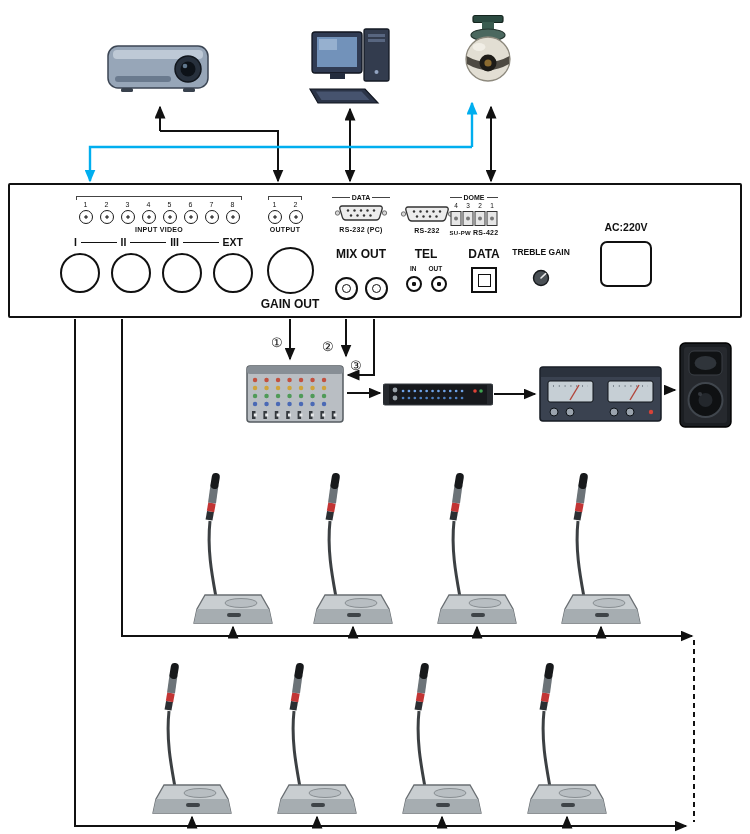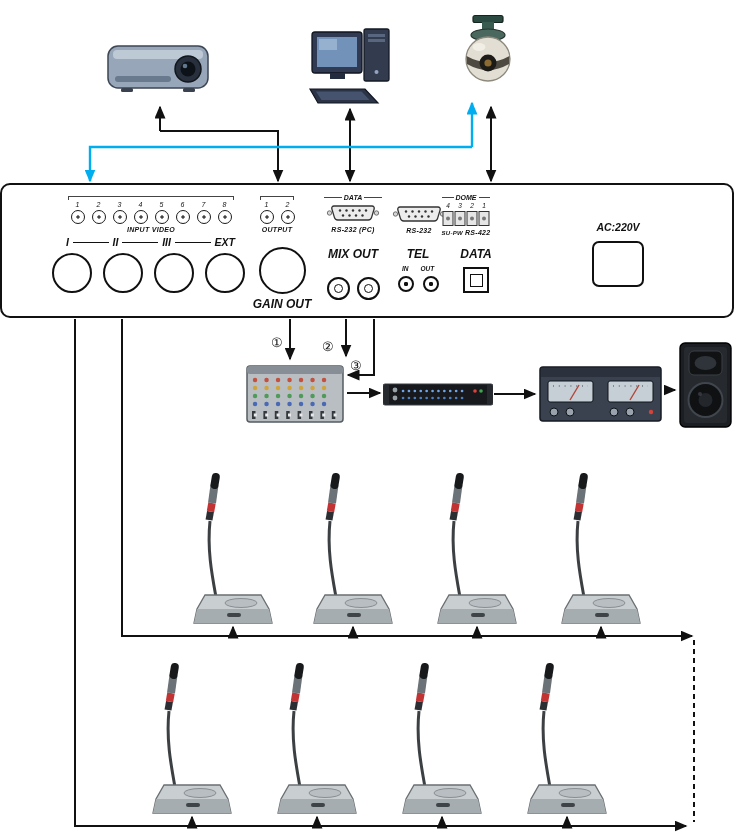--- a/index.html
+++ b/index.html
@@ -1,22 +1,22 @@
 <!DOCTYPE html>
 <html><head>
 <meta charset="utf-8">
 <style>
   * { margin:0; padding:0; box-sizing:border-box; }
   html,body { background:#fff; }
   body { font-family:"Liberation Sans", sans-serif; color:#111; }
   #canvas { position:relative; width:750px; height:834px; background:#fff; overflow:hidden; }
   .device { position:absolute; z-index:2; }
   #wires { position:absolute; left:0; top:0; z-index:1; }
-  #panel { position:absolute; left:0; top:183px; width:734px; height:135px;
-           border:2.5px solid #111; border-radius:10px; background:#fff; z-index:2;font-style:italic; }
+  #panel { position:absolute; left:8px; top:183px; width:734px; height:135px;
+           border:2.5px solid #111; border-radius:2px; background:#fff; z-index:2; }
   .pgroup { position:absolute; text-align:center; }
   .tickbar { height:4px; border:1px solid #444; border-bottom:none; margin:0 6px 1px; }
   .ports { display:flex; justify-content:center; }
   .port { width:21px; display:flex; flex-direction:column; align-items:center; }
   .port-num { font-size:7px; line-height:8px; color:#111; }
   .port-circle { width:14px; height:14px; border:1.7px solid #1b1b1b; border-radius:50%; margin-top:1px;
                  background:radial-gradient(circle,#444 16%,#fff 23%); }
   .small-label { font-size:7px; font-weight:bold; color:#111; margin-top:2px; white-space:nowrap; letter-spacing:.3px; }
   .dome-sub { font-size:6px; font-weight:bold; margin-right:2px; }
   .lblline { display:flex; align-items:center; font-size:7px; font-weight:bold; color:#111; margin-bottom:1px; }
@@ -368,20 +368,26 @@
       </div>
     </div>
 
     <div class="pgroup" style="left:452px;top:62px;width:44px">
       <div class="blabel">DATA</div>
       <div class="data-square">
           <span class="data-inner"></span>
         </div>
     </div>
 
+    <div class="pgroup" style="left:498px;top:62px;width:66px">
+      <div class="blabel" style="font-size:8.5px">TREBLE GAIN</div>
+      <div class="knob-wrap"><svg width="18" height="18">
+            <use href="#sym-knob"></use>
+          </svg></div>
+    </div>
 
   </div>
 
   <span class="stepnum" style="left:271px;top:336px">①</span>
   <span class="stepnum" style="left:322px;top:340px">②</span>
   <span class="stepnum" style="left:350px;top:359px">③</span>
 
   <svg class="device" style="left:245px;top:362px" width="100" height="64">
       <use href="#sym-mixer"></use>
     </svg>

